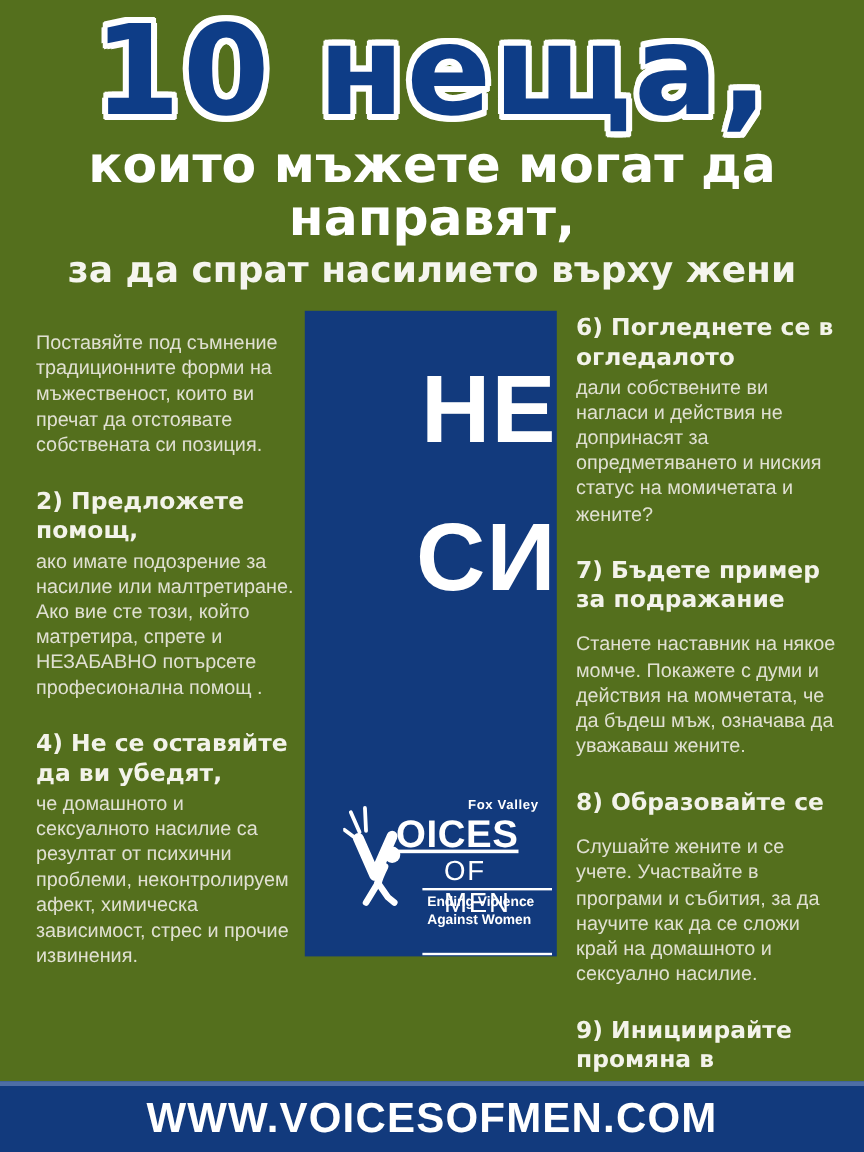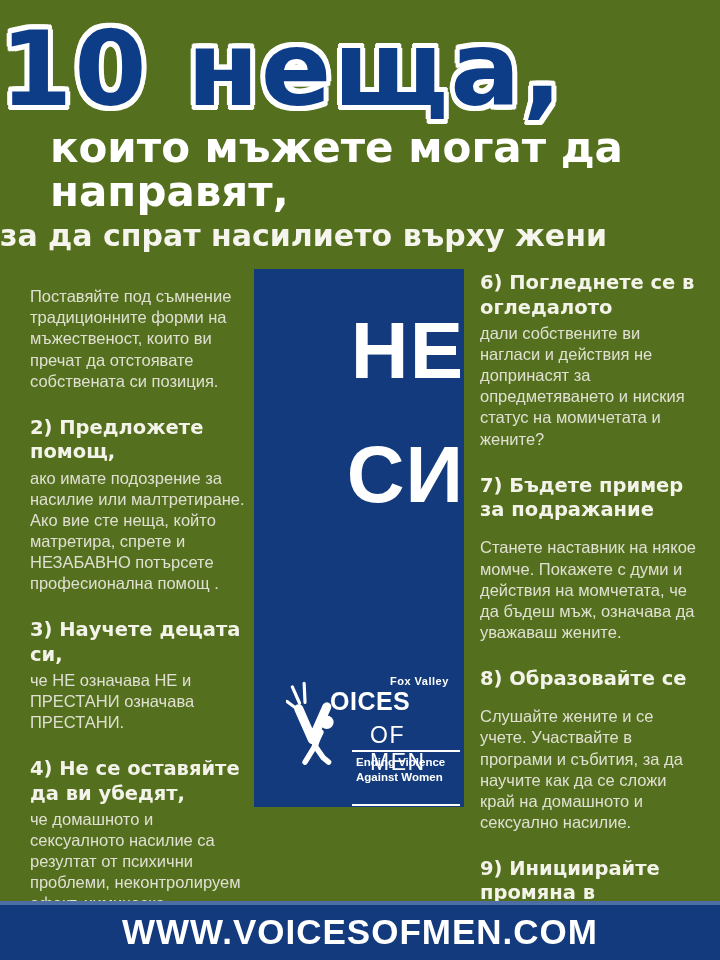--- a/index.html
+++ b/index.html
@@ -5,21 +5,21 @@
   * { margin:0; padding:0; box-sizing:border-box; }
   html,body { width:720px; height:960px; }
   body {
     background:#546f1d;
     font-family:"Liberation Sans", sans-serif;
     overflow:hidden;
     position:relative;
   }
 
   
-  .header { text-align:left; padding-top:16px; }
+  .header { text-align:center; padding-top:6px; }
   .title-main {
     font-family:"DejaVu Sans", sans-serif;
     font-weight:bold;
     font-size:104px;
     line-height:1.02;
     color:#0e3d87;
     letter-spacing:2px;
     text-shadow:
       -4px -4px 0 #fff, 4px -4px 0 #fff, -4px 4px 0 #fff, 4px 4px 0 #fff,
       0 -5px 0 #fff, 0 5px 0 #fff, -5px 0 0 #fff, 5px 0 0 #fff,
@@ -99,21 +99,21 @@
     margin-bottom:20px;
     color:#fff;
   }
   .logo-figure { position:absolute; left:0; top:16px; }
   .logo-fox {
     position:absolute; left:66px; top:12px;
     font-size:11px; font-weight:bold; letter-spacing:0.5px;padding-left:38px;
   }
   .logo-voices {
     position:absolute; left:44px; top:24px;
-    font-size:25px; font-weight:bold; letter-spacing:0.5px;
+    font-size:32px; font-weight:bold; letter-spacing:0.5px;text-decoration:underline;
   }
   .logo-ofmen {
     position:absolute; left:84px; top:59px;
     font-size:23px; font-weight:normal; letter-spacing:1.5px;
   }
   .logo-tagline {
     position:absolute; left:66px; top:87px;
     width:108px;
     border-top:2px solid #fff;
     padding:3px 0 20px 4px;
@@ -149,25 +149,21 @@
 
 <div class="content">
 
   <div class="col col-left">
     <div class="item gap">
       <div class="item-body">Поставяйте под съмнение традиционните форми на мъжественост, които ви пречат да отстоявате собствената си позиция.</div>
     </div>
     <div class="item">
       <div class="item-heading">2) Предложете помощ,</div>
       <div class="item-body prelines">ако имате подозрение за насилие или малтретиране.
-Ако вие сте неща, който матретира, спрете и НЕЗАБАВНО потърсете професионална помощ .</div>
-    </div>
-    <div class="item">
-      <div class="item-heading">3) Научете децата си,</div>
-      <div class="item-body">че НЕ означава НЕ и ПРЕСТАНИ означава ПРЕСТАНИ.</div>
+Ако вие сте този, който матретира, спрете и НЕЗАБАВНО потърсете професионална помощ .</div>
     </div>
     <div class="item">
       <div class="item-heading">4) Не се оставяйте да ви убедят,</div>
       <div class="item-body">че домашното и сексуалното насилие са резултат от психични проблеми, неконтролируем афект, химическа зависимост, стрес и прочие извинения.</div>
     </div>
 
   </div>
 
   <div class="panel">
     <div class="panel-word word-big w1">НЕ</div>

